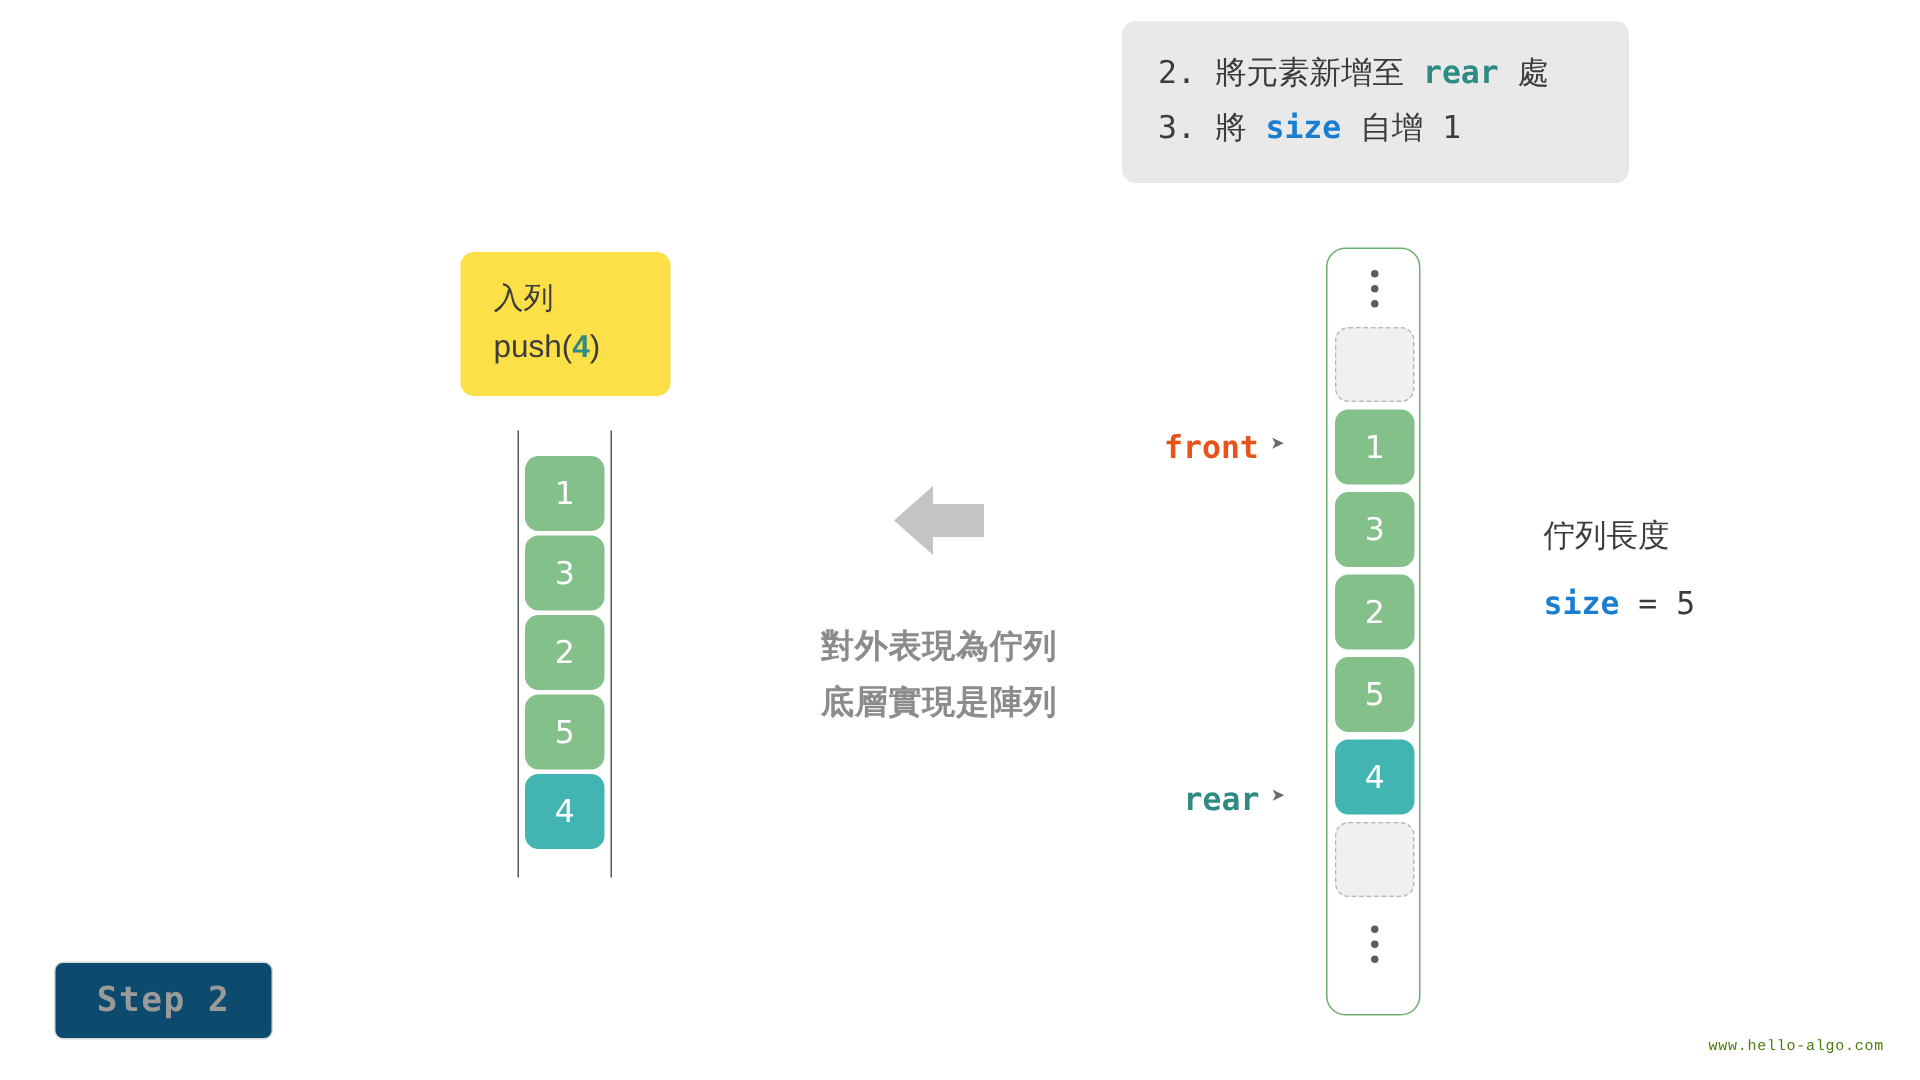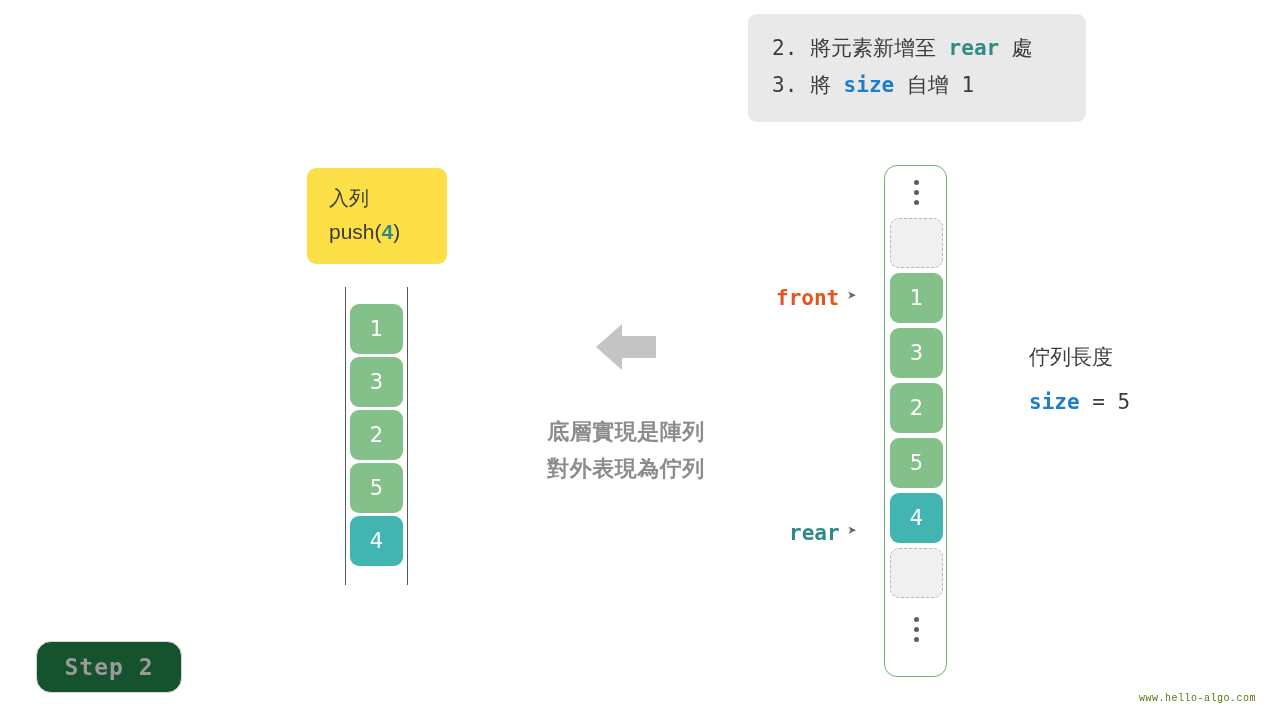--- a/index.html
+++ b/index.html
@@ -197,26 +197,26 @@
   }
   #size-note .kw-size { color: #1a7ed0; font-weight: bold; }
 
   
   #step-badge {
     left: 36px;
     top: 641px;
     width: 146px;
     height: 52px;
     border: 1.4px solid #d8d8d8;
-    border-radius: 15px;
+    border-radius: 6px;
     display: flex;
     align-items: center;
     justify-content: center;
     box-sizing: border-box;
-    background: #14532d;
+    background: #0c4a6e;
   }
   #step-badge span {
     font-family: "DejaVu Sans Mono", "Liberation Mono", monospace;
     font-size: 23px;
     font-weight: bold;
     color: #9a9a9a;
     letter-spacing: 1px;
   }
 
   
@@ -260,22 +260,22 @@
   </div>
 </div>
 
 <div class="abs" id="transform-arrow">
   <svg width="60" height="50" viewBox="0 0 60 50" xmlns="http://www.w3.org/2000/svg">
     <polygon points="0,25 26,2 26,14 60,14 60,36 26,36 26,48" fill="#c4c4c4"></polygon>
   </svg>
 </div>
 
 <div class="abs" id="centre-caption">
+  <div>對外表現為佇列</div>
   <div>底層實現是陣列</div>
-  <div>對外表現為佇列</div>
 </div>
 
 <div class="abs" id="right-array">
   <div class="inner">
     <div class="ellipsis-dots">
         <i></i>
         <i></i>
         <i></i>
       </div>
     <div class="cell empty"></div>

